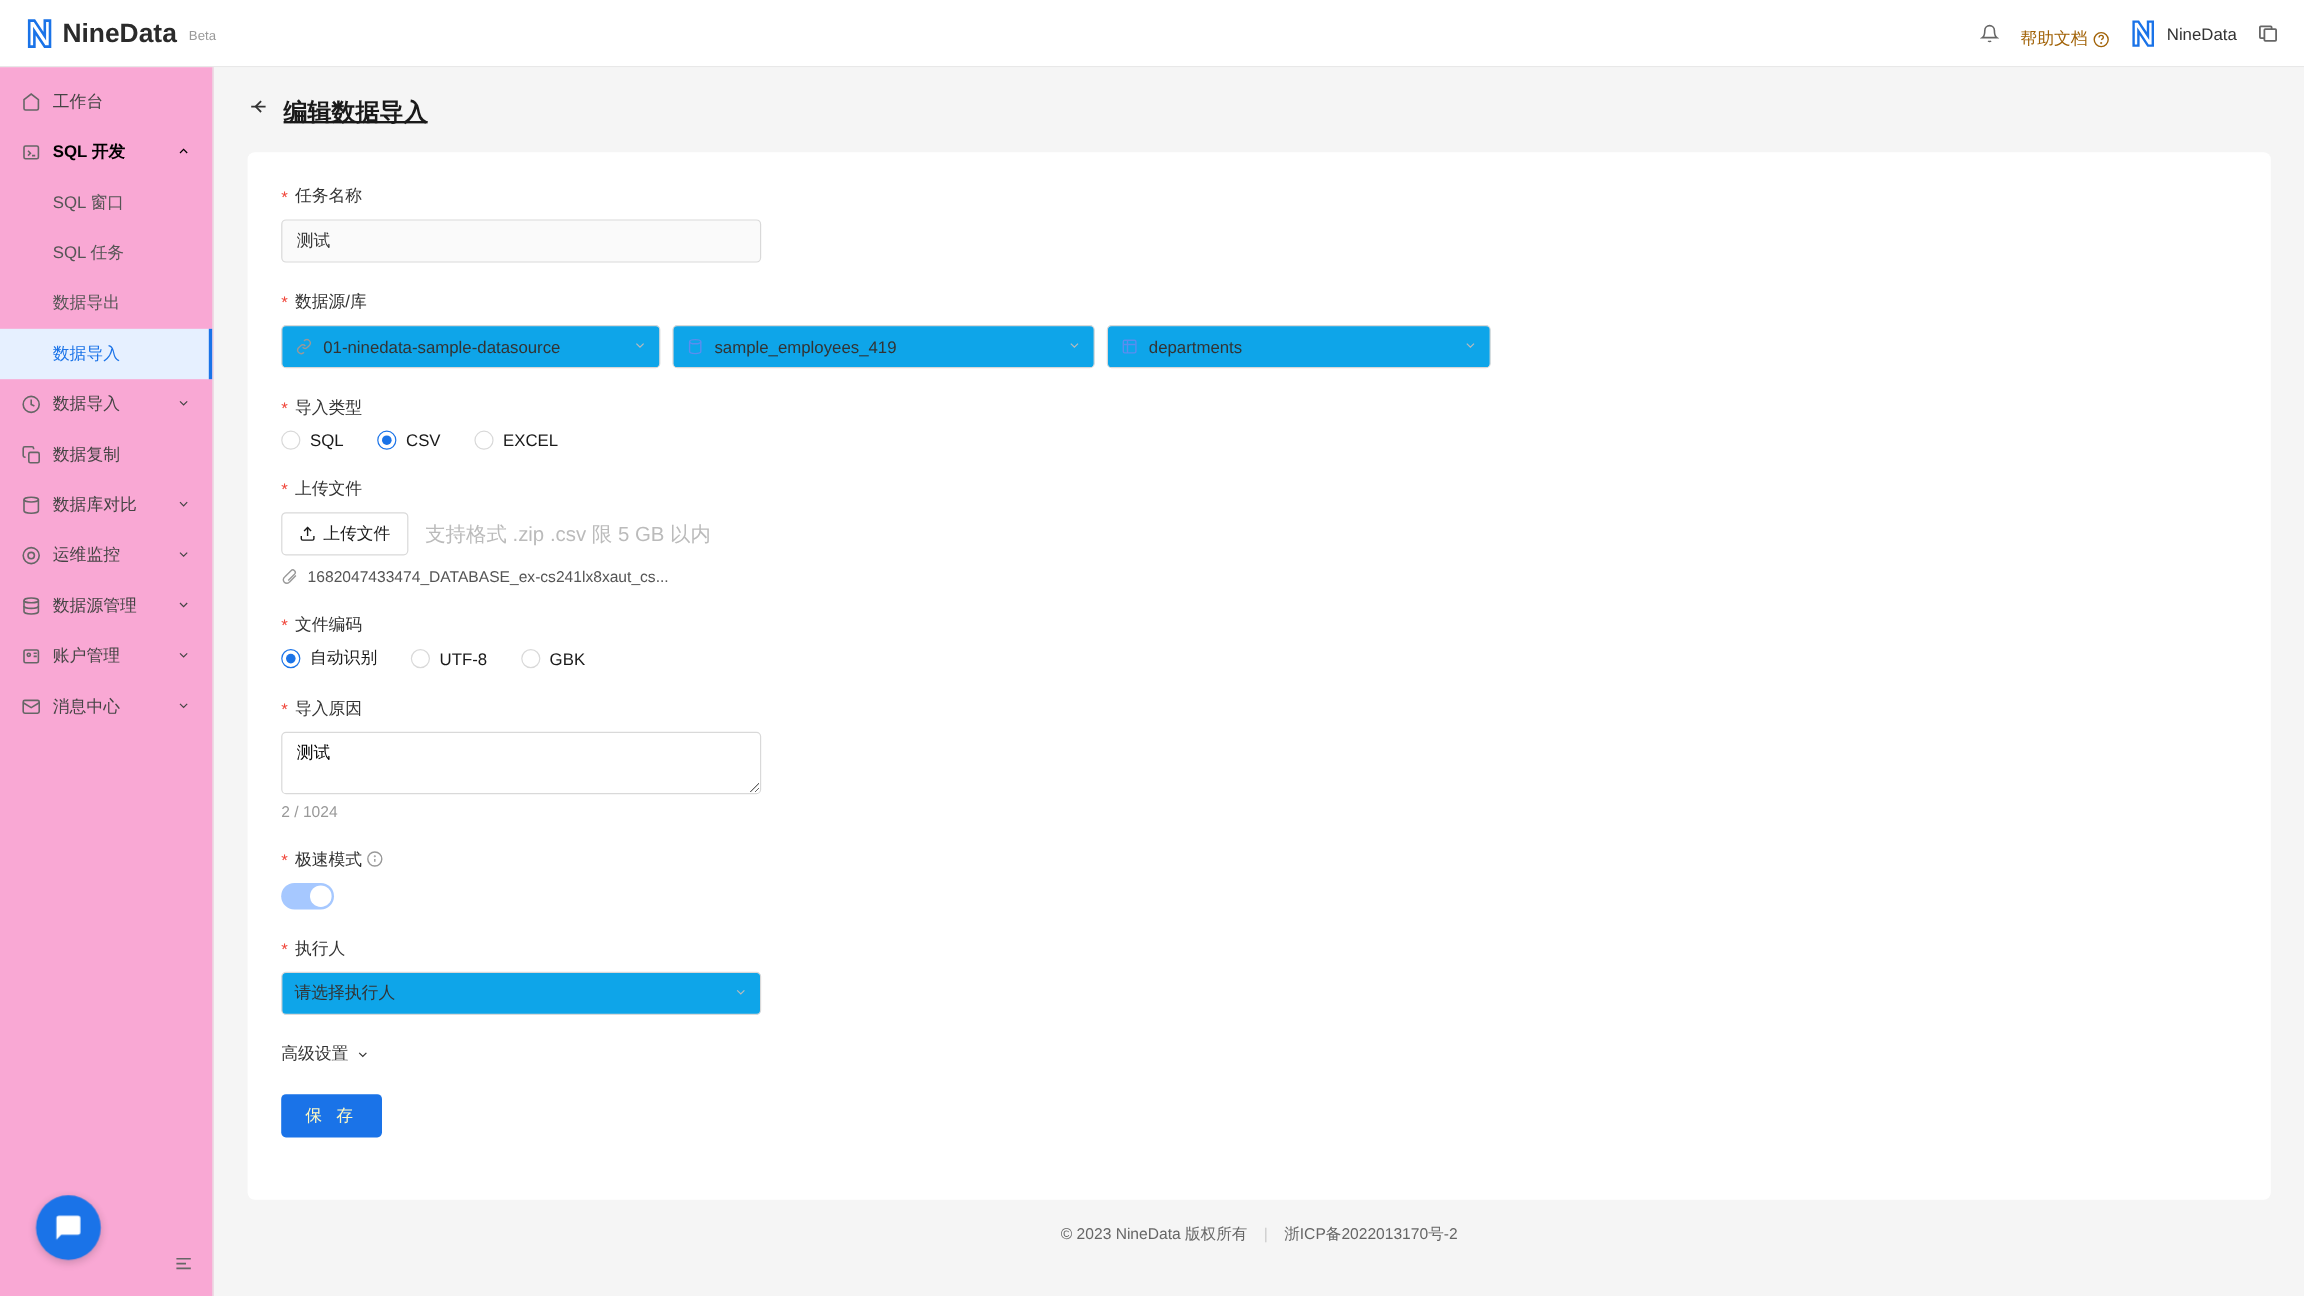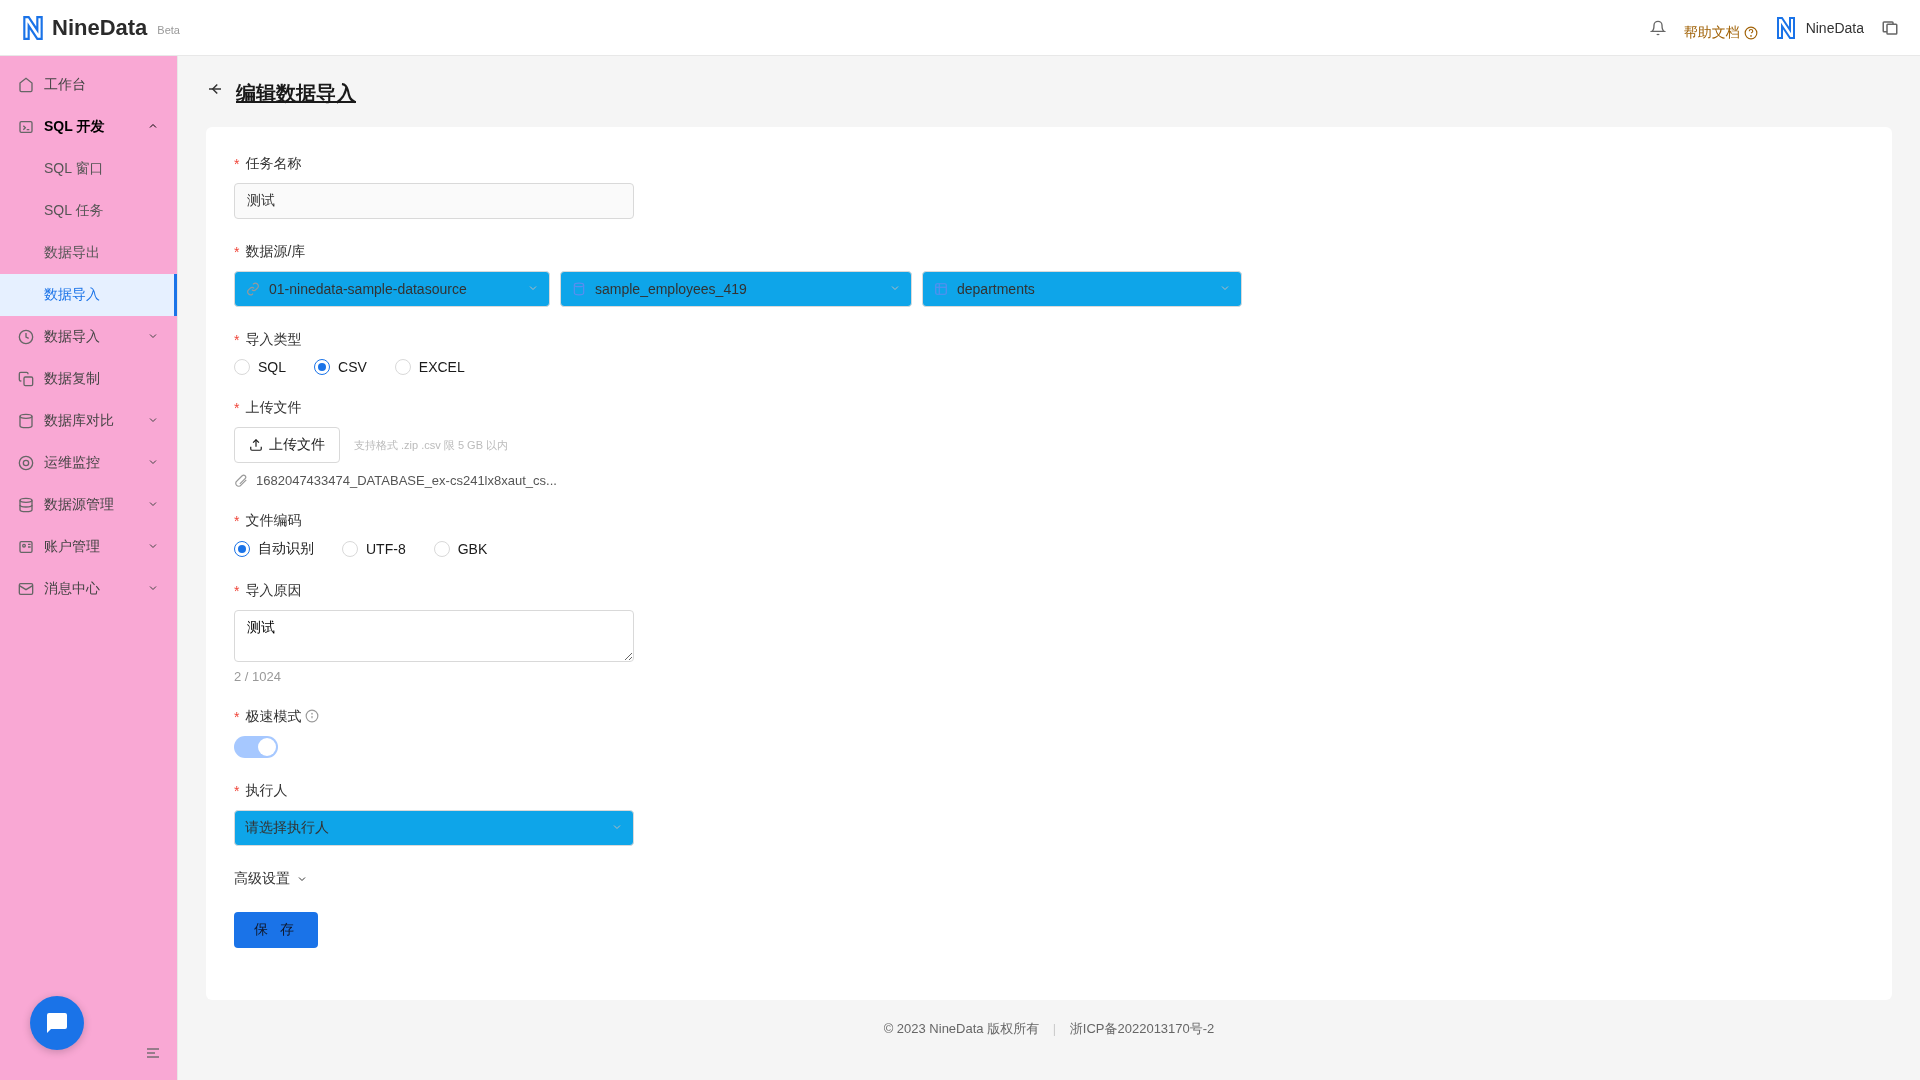--- a/index.html
+++ b/index.html
@@ -280,21 +280,21 @@
       gap: 6px;
       height: 36px;
       padding: 0 14px;
       border: 1px solid #d9d9d9;
       border-radius: 4px;
       cursor: pointer;
       background: #fff;
     }
     .upload-hint {
       color: #bbb;
-      font-size: 11px;
+      font-size: 17px;
     }
     .file-item {
       margin-top: 10px;
       display: flex;
       align-items: center;
       gap: 8px;
       color: #555;
       font-size: 13px;
     }
     .toggle {
@@ -318,21 +318,21 @@
       display: inline-flex;
       align-items: center;
       gap: 6px;
       cursor: pointer;
       color: #333;
     }
     .save-btn {
       display: inline-block;
       padding: 9px 20px;
       background: #1a73e8;
-      color: #0f172a;
+      color: #fef9c3;
       border-radius: 4px;
       cursor: pointer;
       font-size: 14px;
       letter-spacing: 4px;
     }
     .footer {
       text-align: center;
       padding: 20px;
       color: #666;
       font-size: 13px;

